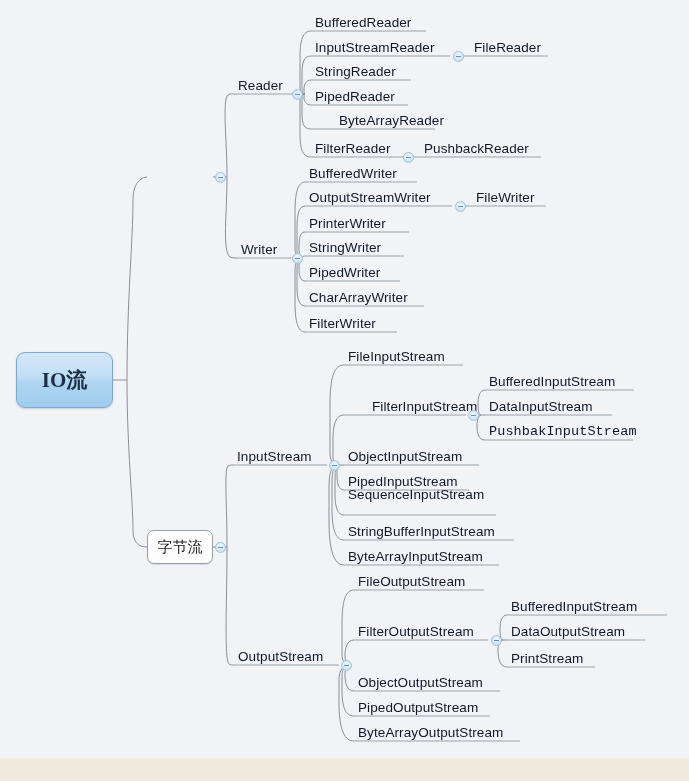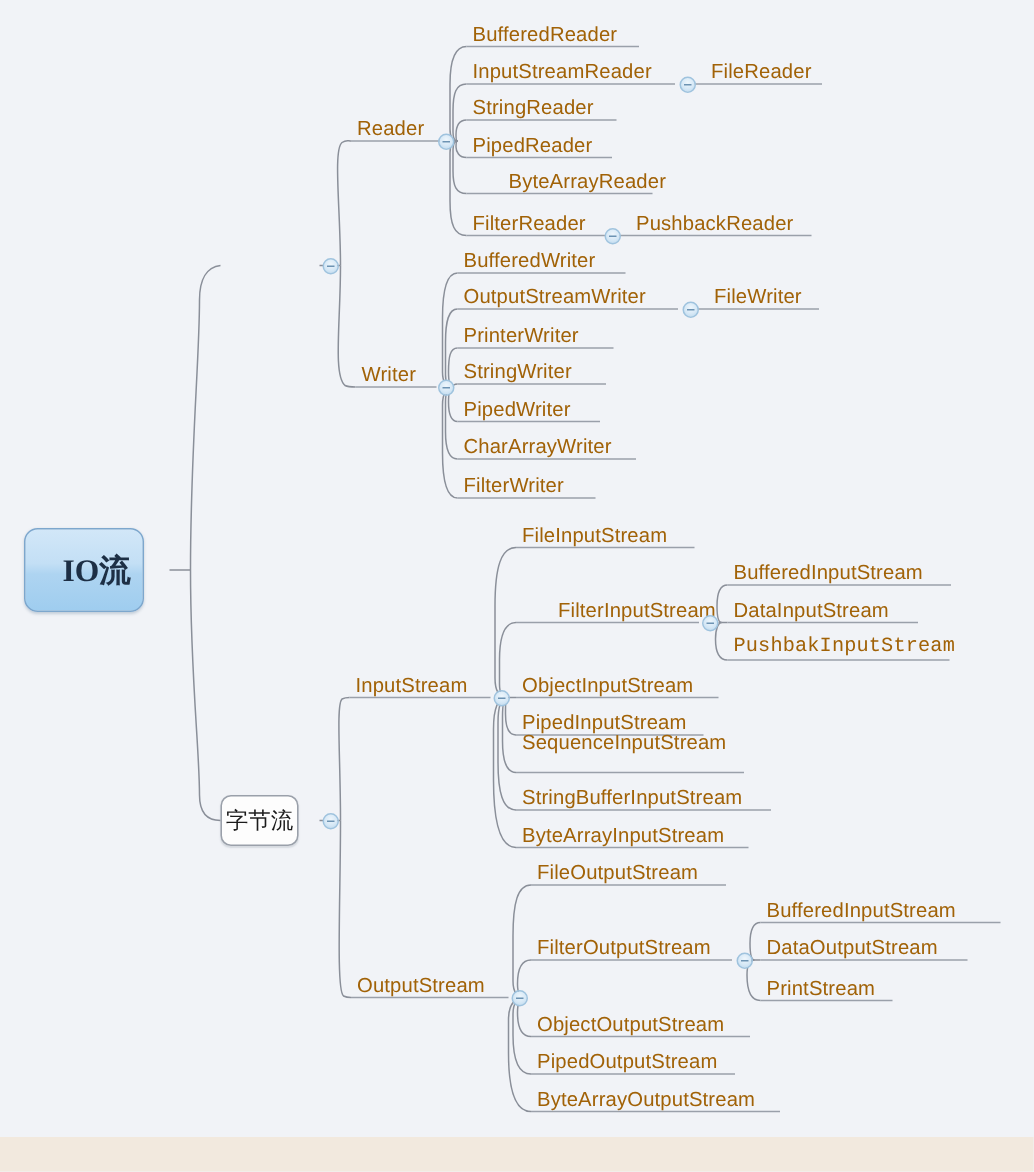--- a/index.html
+++ b/index.html
@@ -45,35 +45,35 @@
   }
   .branch-line-thin {
     fill: none;
     stroke: #9aa0aa;
     stroke-width: 1;
   }
   
   .node-label {
     position: absolute;
     font-size: 13.5px;
-    color: #a16207;
+    color: #0f172a;
     white-space: nowrap;
     line-height: 1;
     letter-spacing: 0.1px;
     text-align: right;
   }
   .node-label.lvl2 {
     font-size: 13.5px;
   }
   
   .root-node {
     position: absolute;
     left: 16px;
     top: 352px;
-    width: 80px;
+    width: 97px;
     height: 56px;
     border: 1px solid #7da7cd;
     border-radius: 9px;
     background: linear-gradient(to bottom, #d2e7f8 0%, #c3dff5 42%, #aed4f1 55%, #9fcdef 100%);
     box-shadow: 0 1px 2px rgba(90,120,150,0.30);
     box-sizing: border-box;
   }
   .root-node .root-text {
     position: absolute;
     left: 0;
@@ -104,21 +104,21 @@
   }
   #node-char-stream {
     left: 147px;
     top: 160px;
     width: 66px;
     height: 34px;
   }
   #node-byte-stream {
     left: 147px;
     top: 530px;
-    width: 52px;
+    width: 66px;
     height: 34px;
   }
   
   .collapse-icon {
     position: absolute;
     width: 11px;
     height: 11px;
     border-radius: 50%;
     background: radial-gradient(circle at 50% 35%, #eef6fc 0%, #d6e8f6 55%, #b9d6ec 100%);
     border: 1px solid #9fc3de;

